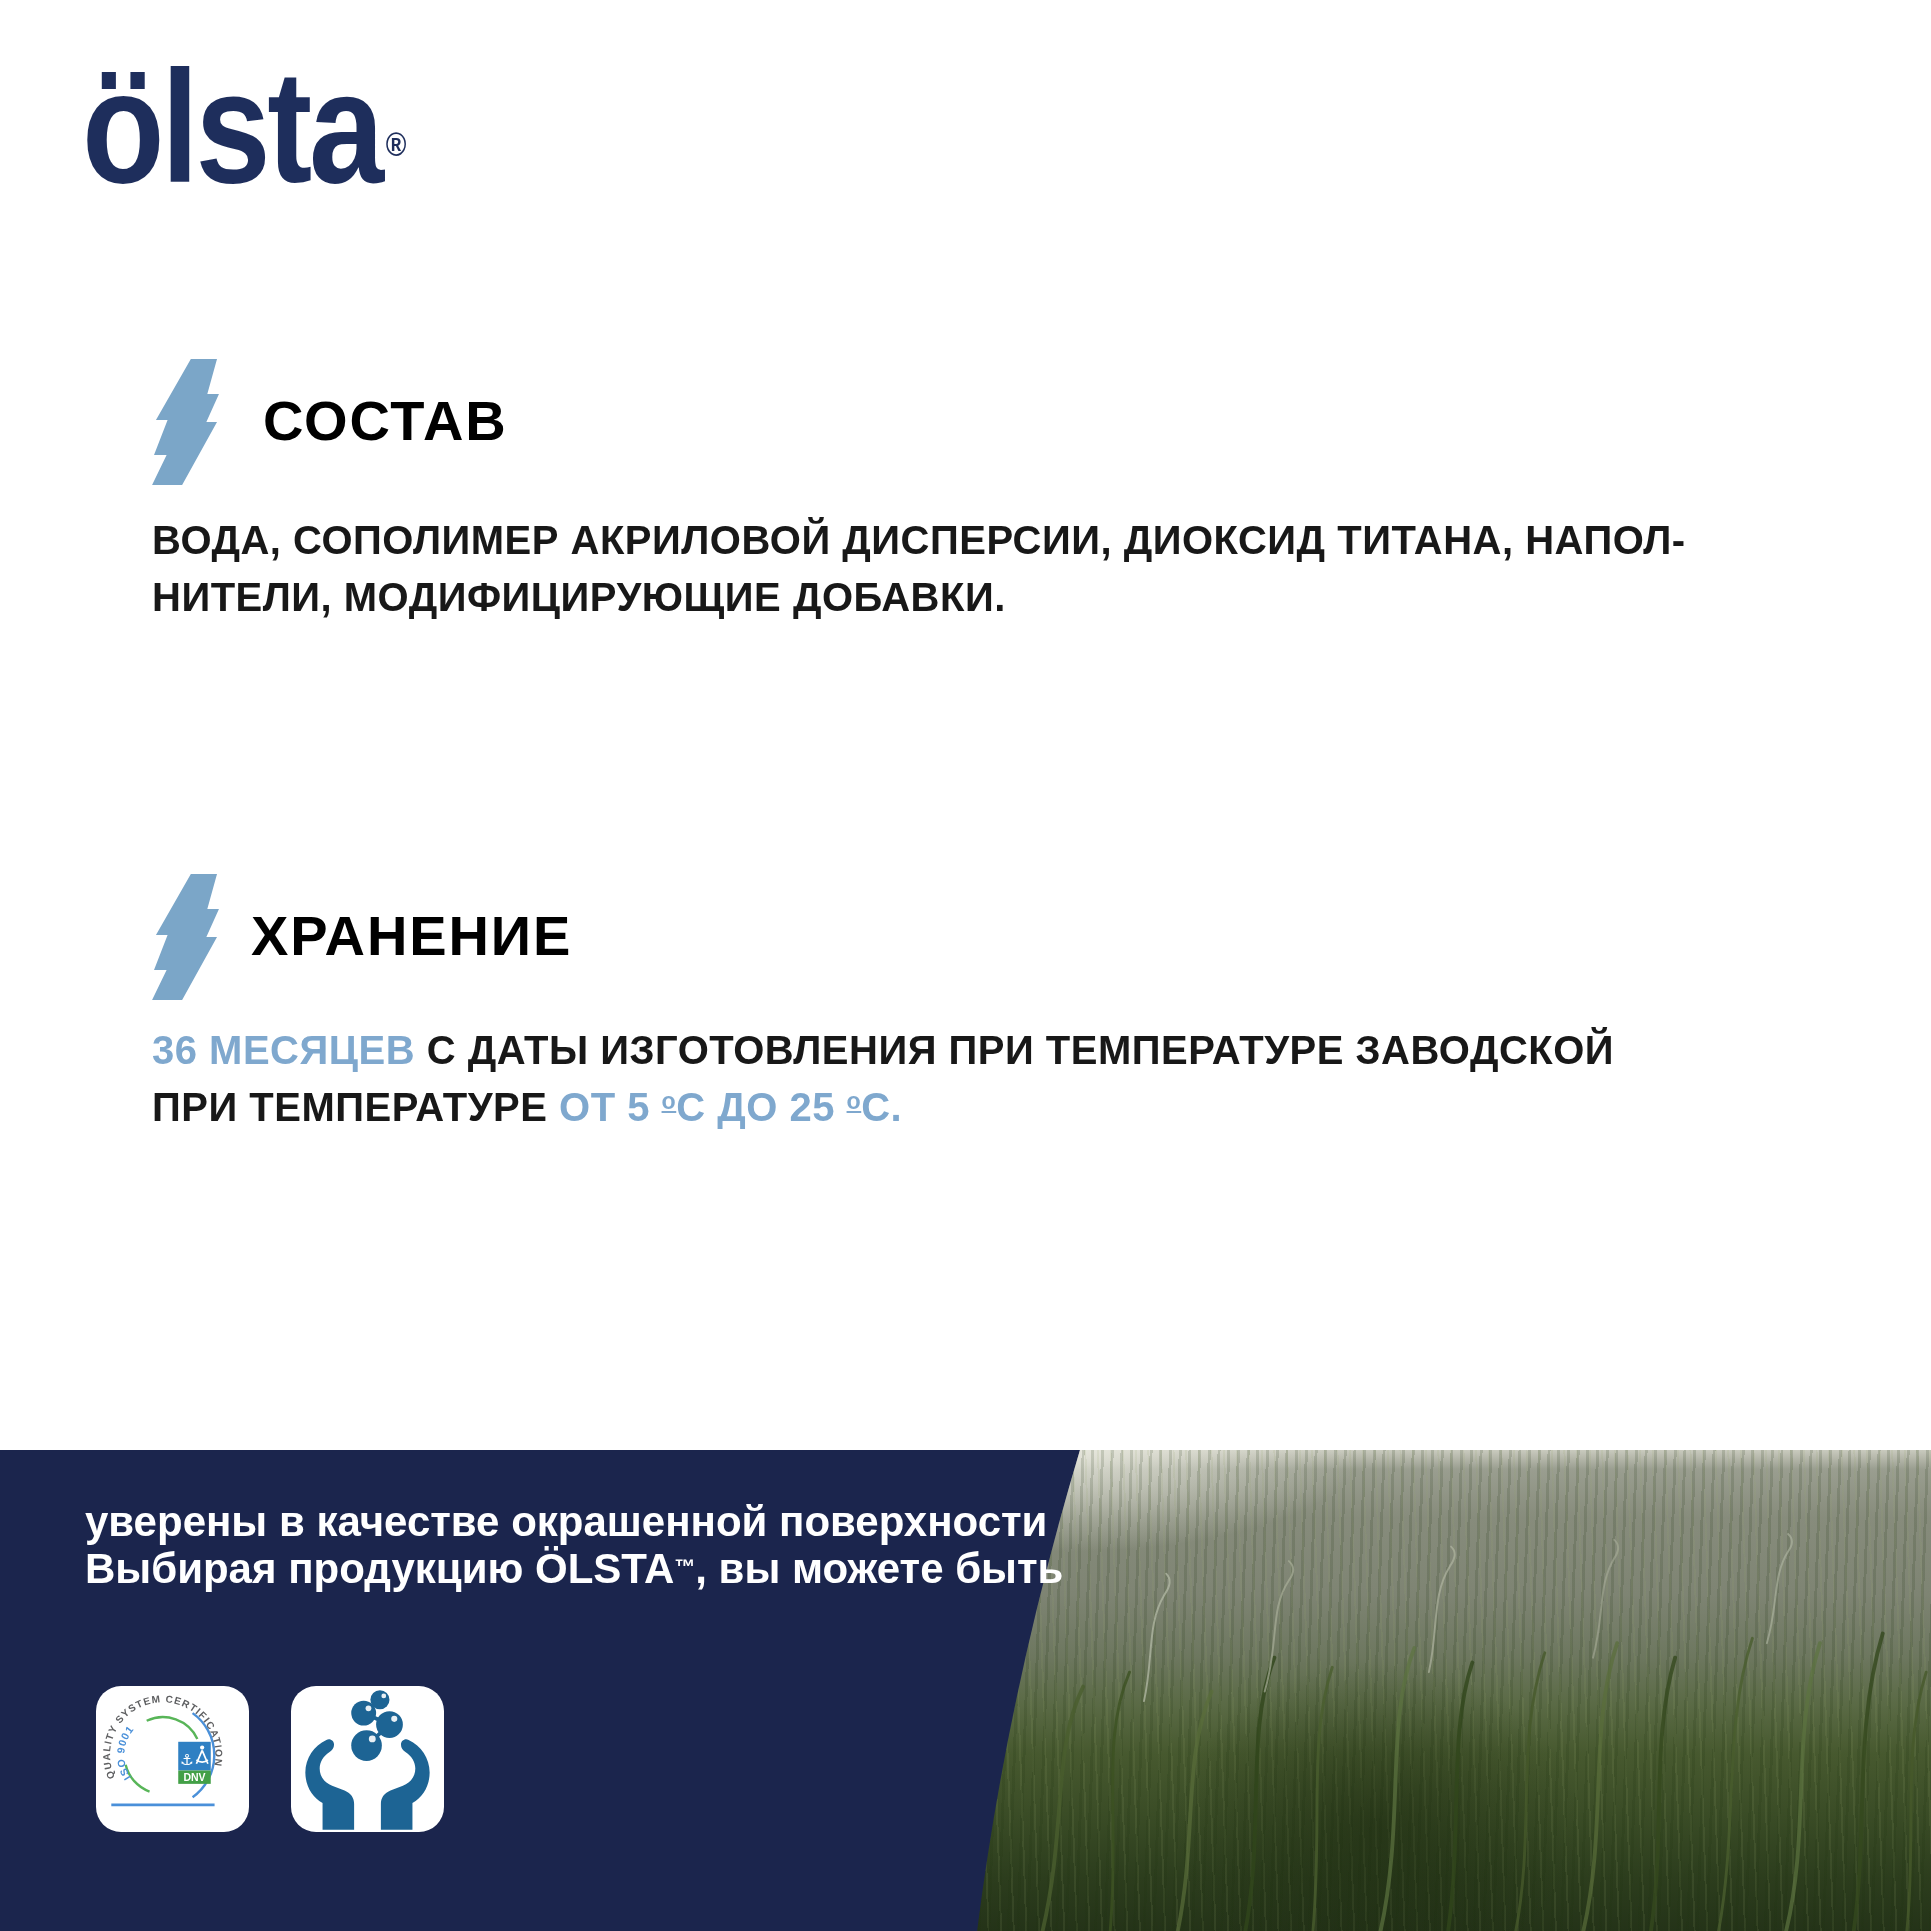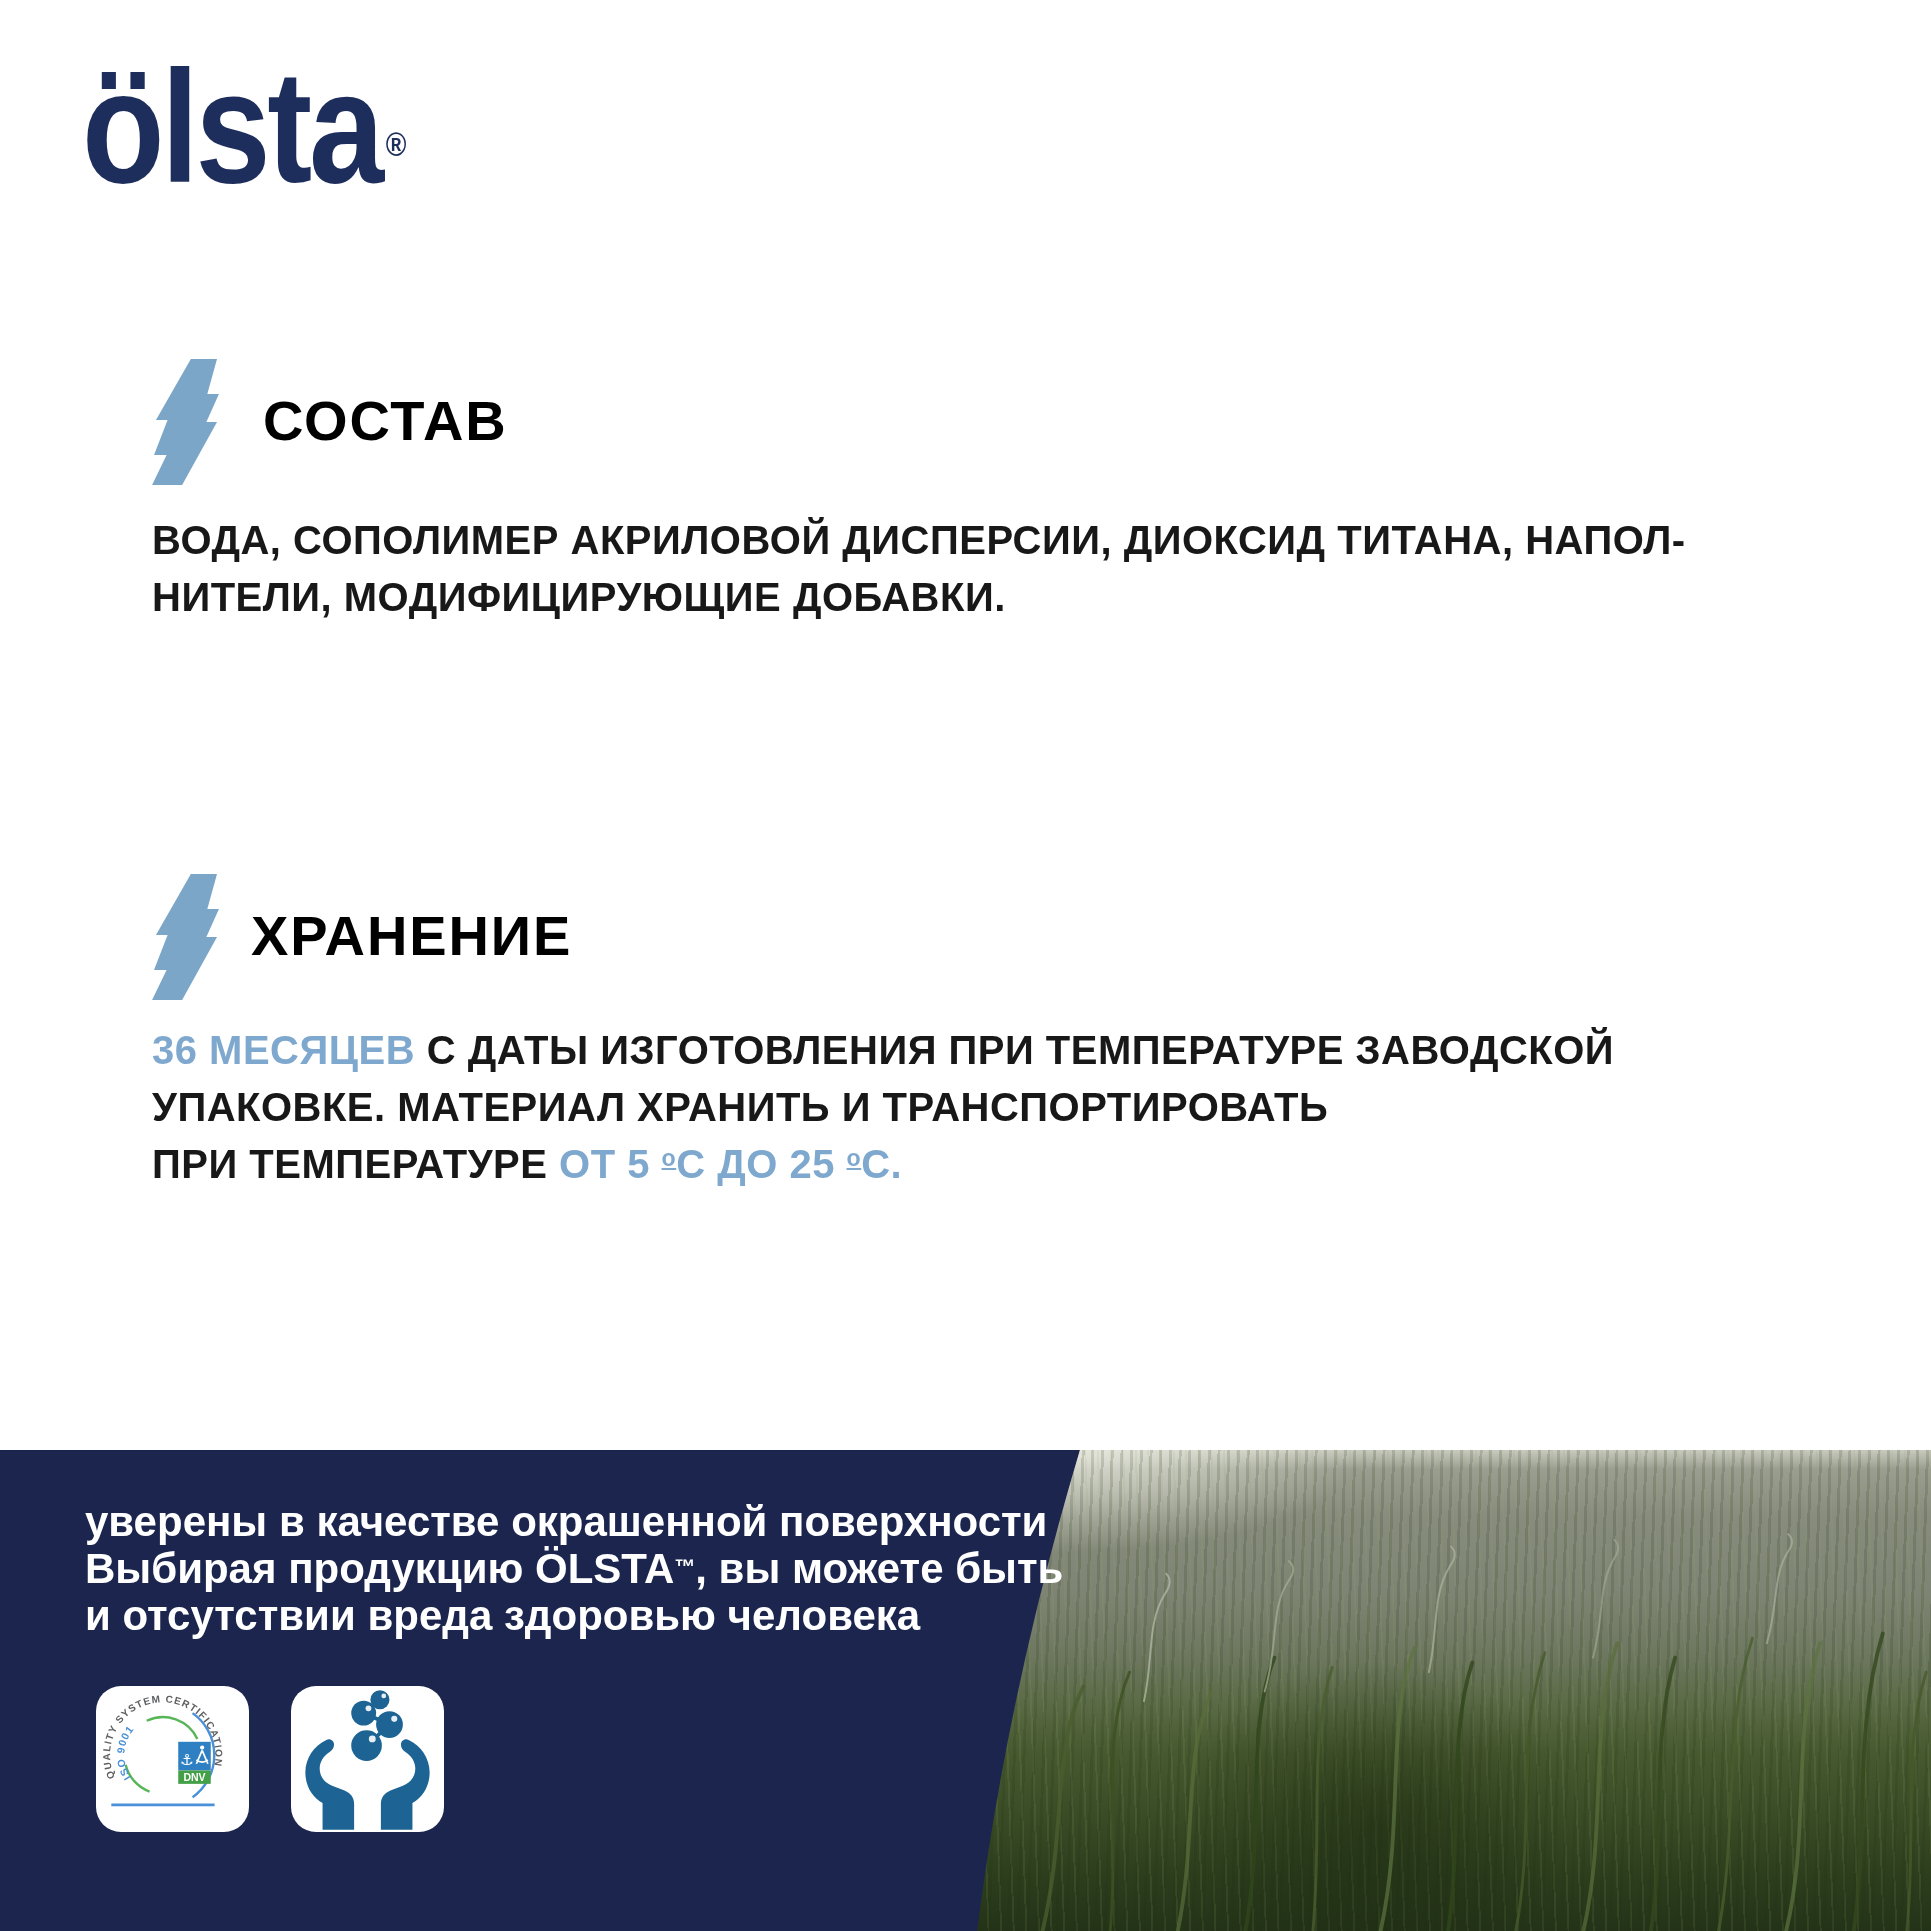--- a/index.html
+++ b/index.html
@@ -63,21 +63,20 @@
     <div class="line">ВОДА, СОПОЛИМЕР АКРИЛОВОЙ ДИСПЕРСИИ, ДИОКСИД ТИТАНА, НАПОЛ-</div>
     <div class="line">НИТЕЛИ, МОДИФИЦИРУЮЩИЕ ДОБАВКИ.</div>
   </div>
 
   <svg class="bolt bolt2" viewBox="0 0 70 130">
     <polygon fill="#7ba6c8" points="40,0 67,0 57,36 69,36 56,65 67,65 31,130 0,130 15,99 2,99 16,63 4,63"></polygon>
   </svg>
   <h2 class="sec-title title2">ХРАНЕНИЕ</h2>
   <div class="para para2">
     <div class="line"><span class="hl">36 МЕСЯЦЕВ</span><span> С ДАТЫ ИЗГОТОВЛЕНИЯ ПРИ ТЕМПЕРАТУРЕ ЗАВОДСКОЙ</span></div>
-    <div class="line">УПАКОВКЕ. МАТЕРИАЛ ХРАНИТЬ И ТРАНСПОРТИРОВАТЬ</div>
     <div class="line"><span>ПРИ ТЕМПЕРАТУРЕ </span><span class="hl"><span>ОТ 5 </span><span class="deg">о</span><span>С ДО 25 </span><span class="deg">о</span><span>С.</span></span></div>
   </div>
 
   <div class="band">
 
     <div class="photo">
       <svg width="956" height="481" viewBox="0 0 990 498">
         <g fill="none" stroke-linecap="round">
           <path d="M70,498 C95,390 80,310 112,245" stroke="#4a5e2e" stroke-width="4" opacity="0.8"></path>
           <path d="M140,498 C150,380 130,300 160,230" stroke="#3c5122" stroke-width="3" opacity="0.8"></path>
@@ -98,21 +97,20 @@
           <path d="M470,230 C480,185 473,150 492,120 q9,-13 1,-20" stroke="#b3b9a5" stroke-width="2" opacity="0.65"></path>
           <path d="M640,215 C652,170 645,140 662,112 q8,-12 0,-19" stroke="#a8ae99" stroke-width="2" opacity="0.6"></path>
           <path d="M820,200 C832,160 826,130 842,105 q8,-11 0,-18" stroke="#b3b9a5" stroke-width="2" opacity="0.6"></path>
         </g>
       </svg>
     </div>
 
     <div class="band-text">
       <div class="line">уверены в качестве окрашенной поверхности</div>
       <div class="line"><span>Выбирая продукцию ÖLSTA</span><span class="tm">™</span><span>, вы можете быть</span></div>
-      <div class="line">и отсутствии вреда здоровью человека</div>
     </div>
 
     <div class="badge badge-dnv">
       <svg width="153" height="146" viewBox="0 0 160 152">
         <defs>
           <path id="qscArc" d="M20,95 A55,55 0 1 1 115,103" fill="none"></path>
           <path id="isoArc" d="M37,95 A40,40 0 0 1 66,32" fill="none"></path>
         </defs>
         <path d="M53,36 A40,40 0 0 1 106,55" stroke="#58b558" stroke-width="2.5" fill="none"></path>
         <path d="M31,82 A40,40 0 0 0 56,110" stroke="#58b558" stroke-width="2.5" fill="none"></path>

